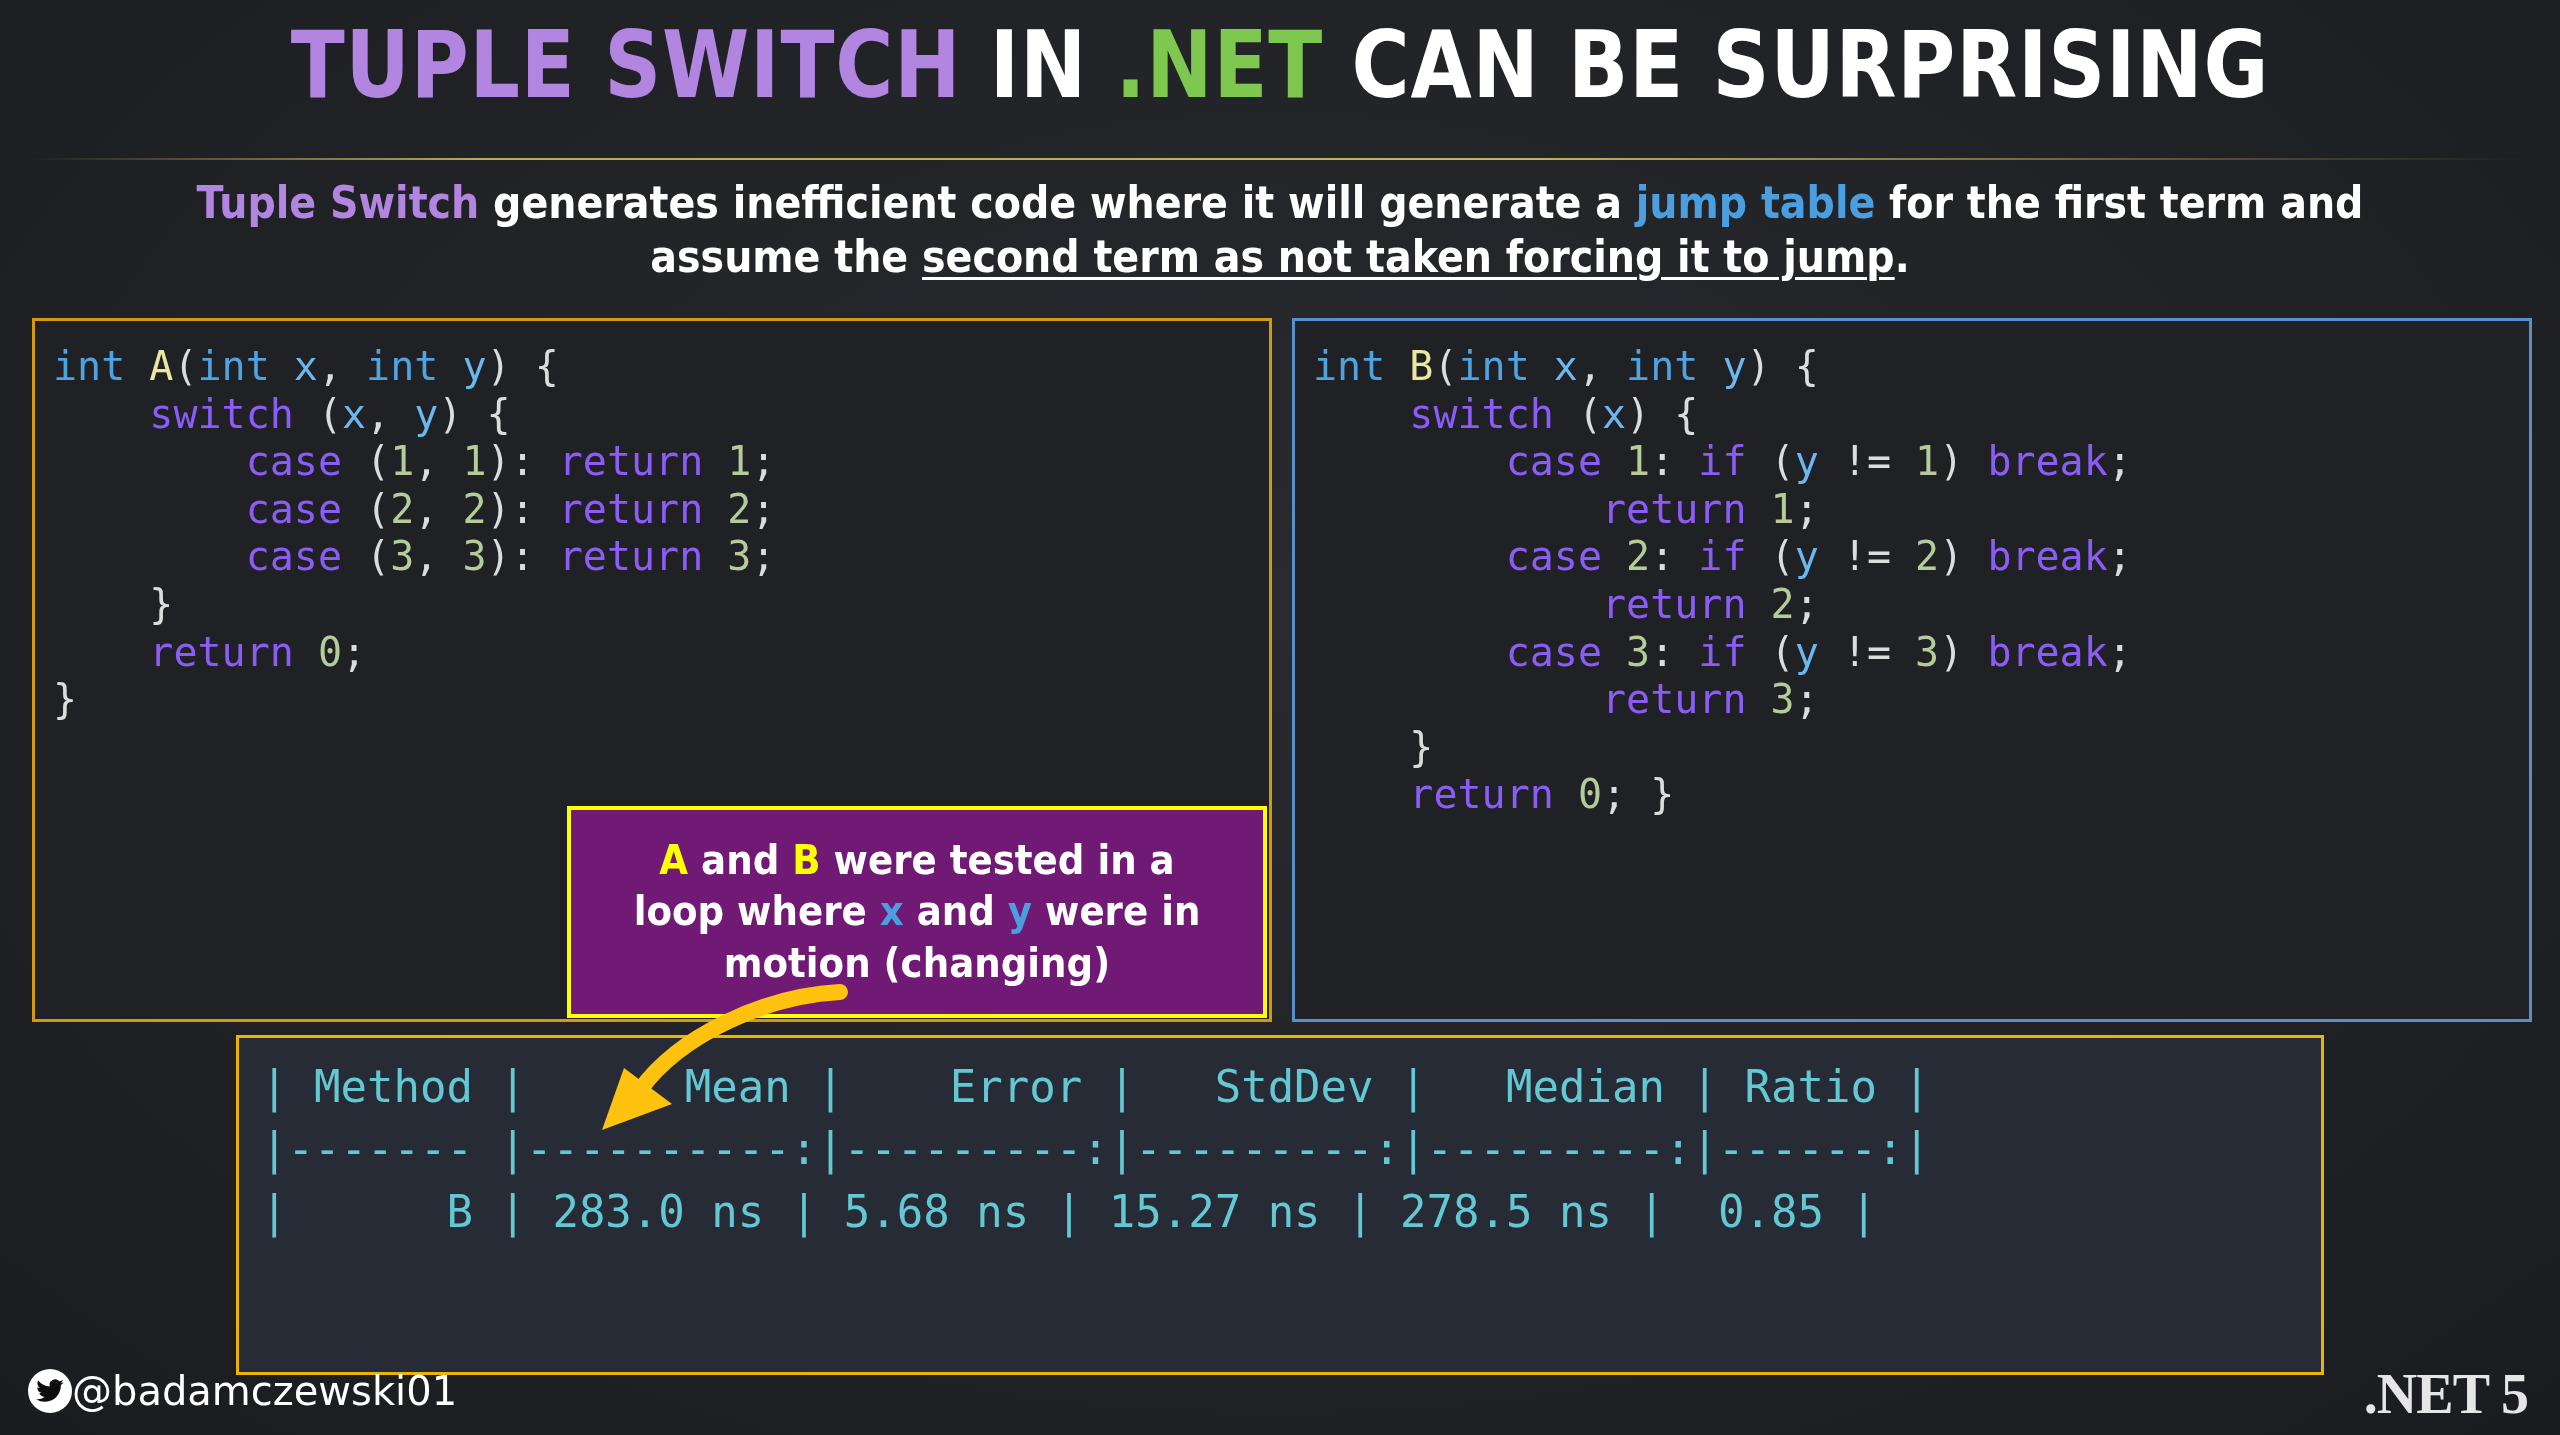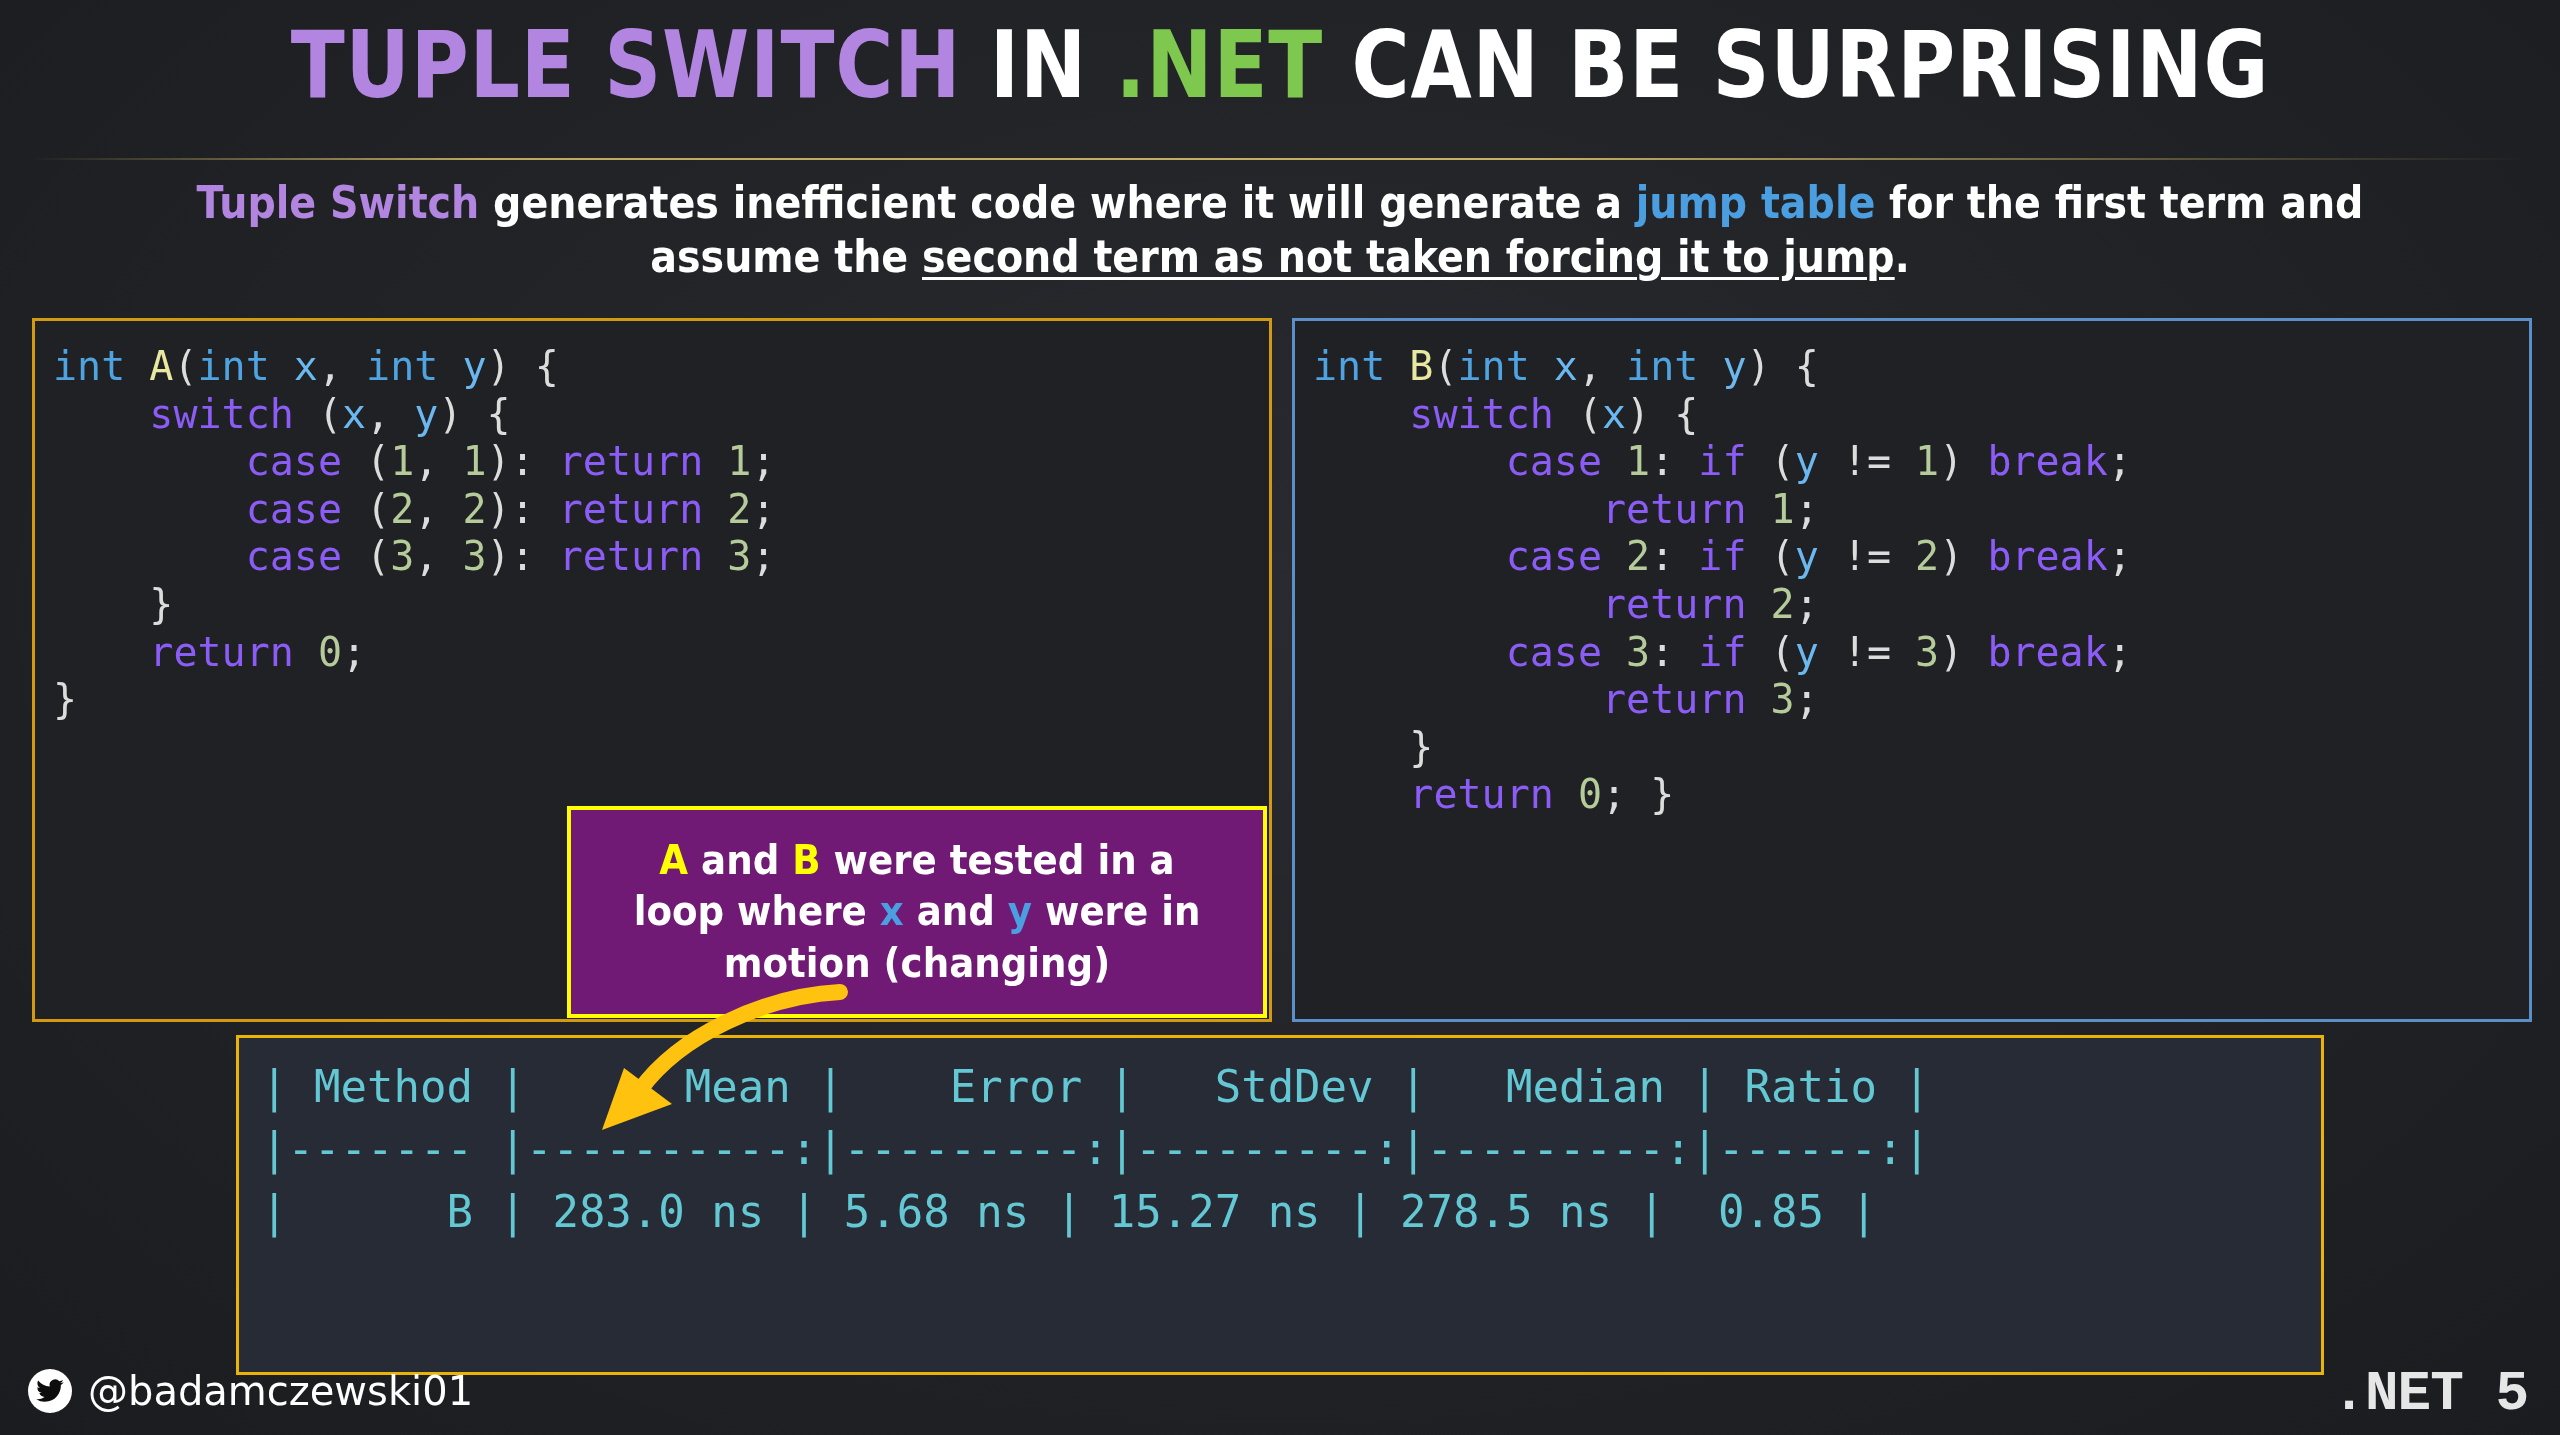--- a/index.html
+++ b/index.html
@@ -114,32 +114,32 @@
     color:#63c8d3;
     white-space:pre;
     padding:18px 0 14px 22px;
     letter-spacing:0px;
     overflow:hidden;
   }
 
   
   .handle{
     position:absolute; left:28px; top:1368px;
-    display:flex; align-items:center; gap:16px;
+    display:flex; align-items:center; 
     font-family:"DejaVu Sans", sans-serif;
     font-size:40px; color:#ffffff;
   }
   .tw-badge{
     width:44px; height:44px; border-radius:50%;
     background:#ffffff;
     display:flex; align-items:center; justify-content:center;
   }
   .netver{
     position:absolute; right:32px; top:1362px;
-    font-family:Liberation Mono, monospace;
+    font-family:Liberation Serif, serif;
     font-weight:bold;
     font-size:56px;
     color:#e6e6e6;
     letter-spacing:-1px;
   }
 </style>
 </head>
 <body>
 
 <div class="bg-vignette"></div>

